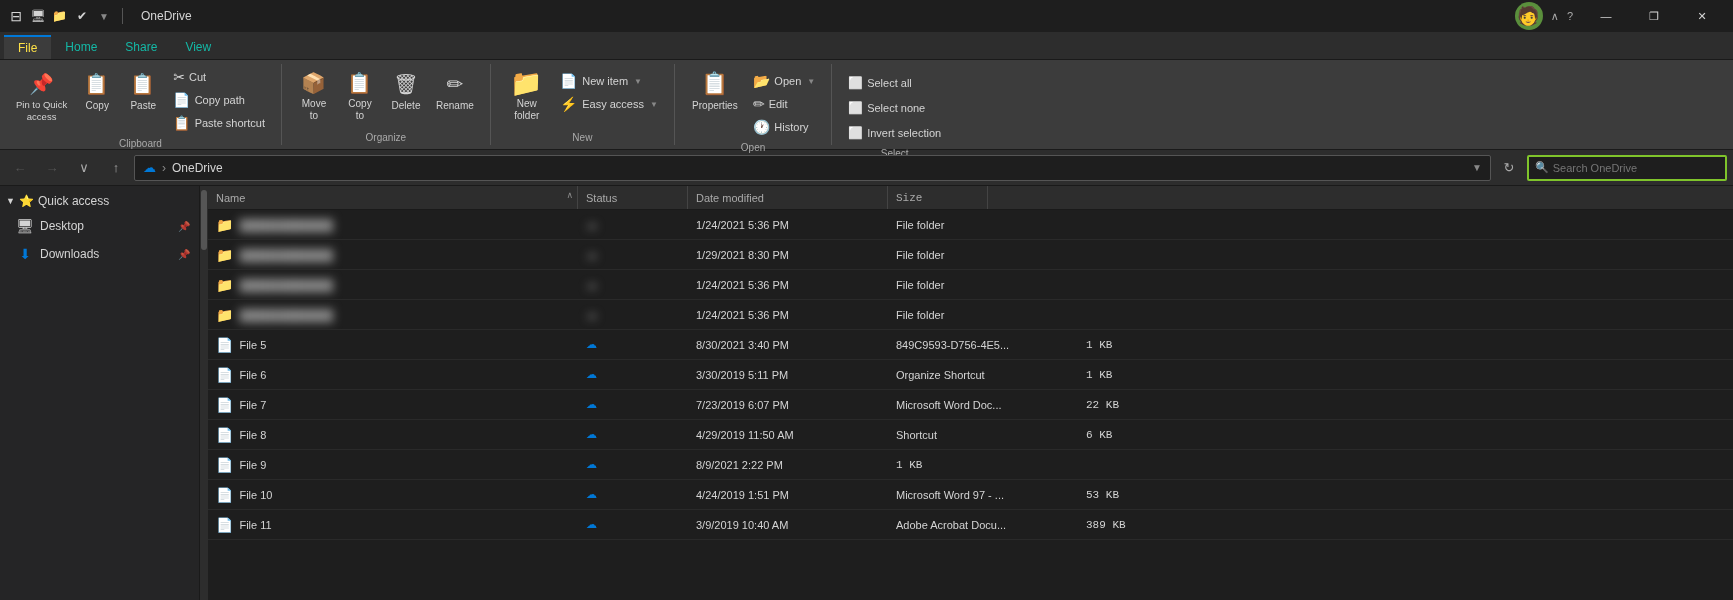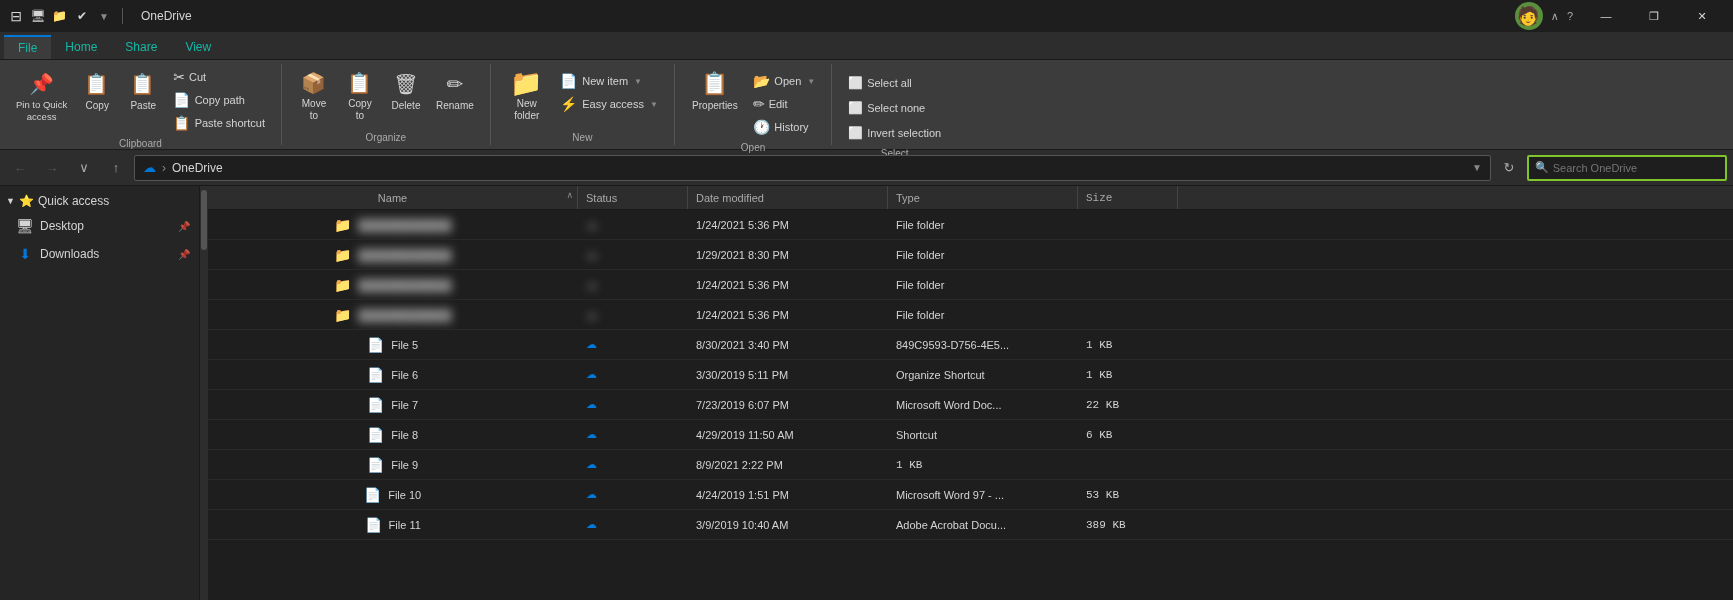--- a/index.html
+++ b/index.html
@@ -63,21 +63,21 @@
       padding: 4px 14px;
       font-size: 12px;
       cursor: pointer;
       color: #14b8a6;
       height: 24px;
       display: flex;
       align-items: center;
     }
     .ribbon-tab.active {
       background: #3c3c3c;
-      color: #14b8a6;
+      color: #fde047;
       border-top: 2px solid #0078d7;
     }
 
     
     .ribbon {
       height: 90px;
       background: #3c3c3c;
       display: flex;
       align-items: stretch;
       padding: 4px 0;
@@ -299,21 +299,21 @@
     .file-list-header .col {
       padding: 0 8px;
       font-size: 11px;
       color: #aaa;
       display: flex;
       align-items: center;
       height: 100%;
       position: relative;
       border-right: 1px solid #444;
     }
-    .col-name { width: 370px; justify-content: center; }
+    .col-name { width: 370px; }
     .col-status { width: 110px; }
     .col-date { width: 200px; }
     .col-type { width: 190px; }
     .col-size { width: 100px; font-family: Liberation Mono, monospace; }
 
     .file-row {
       display: flex;
       height: 30px;
       align-items: center;
       border-bottom: 1px solid #2a2a2a;
@@ -561,23 +561,20 @@
       <div class="col col-name">
         <span>Name</span>
         <span class="col-sort-btn">∧</span>
       </div>
       <div class="col col-status">
         <span>Status</span>
       </div>
       <div class="col col-date">
         <span>Date modified</span>
       </div>
-      <div class="col col-type">
-        <span>Type</span>
-      </div>
       <div class="col col-size">
         <span>Size</span>
       </div>
     </div>
 
     <div id="file-rows">
         <div class="file-row">
       <div class="col col-name">
         <span class="file-icon file-icon-folder">📁</span>
         <span class="blurred">████████████</span>

